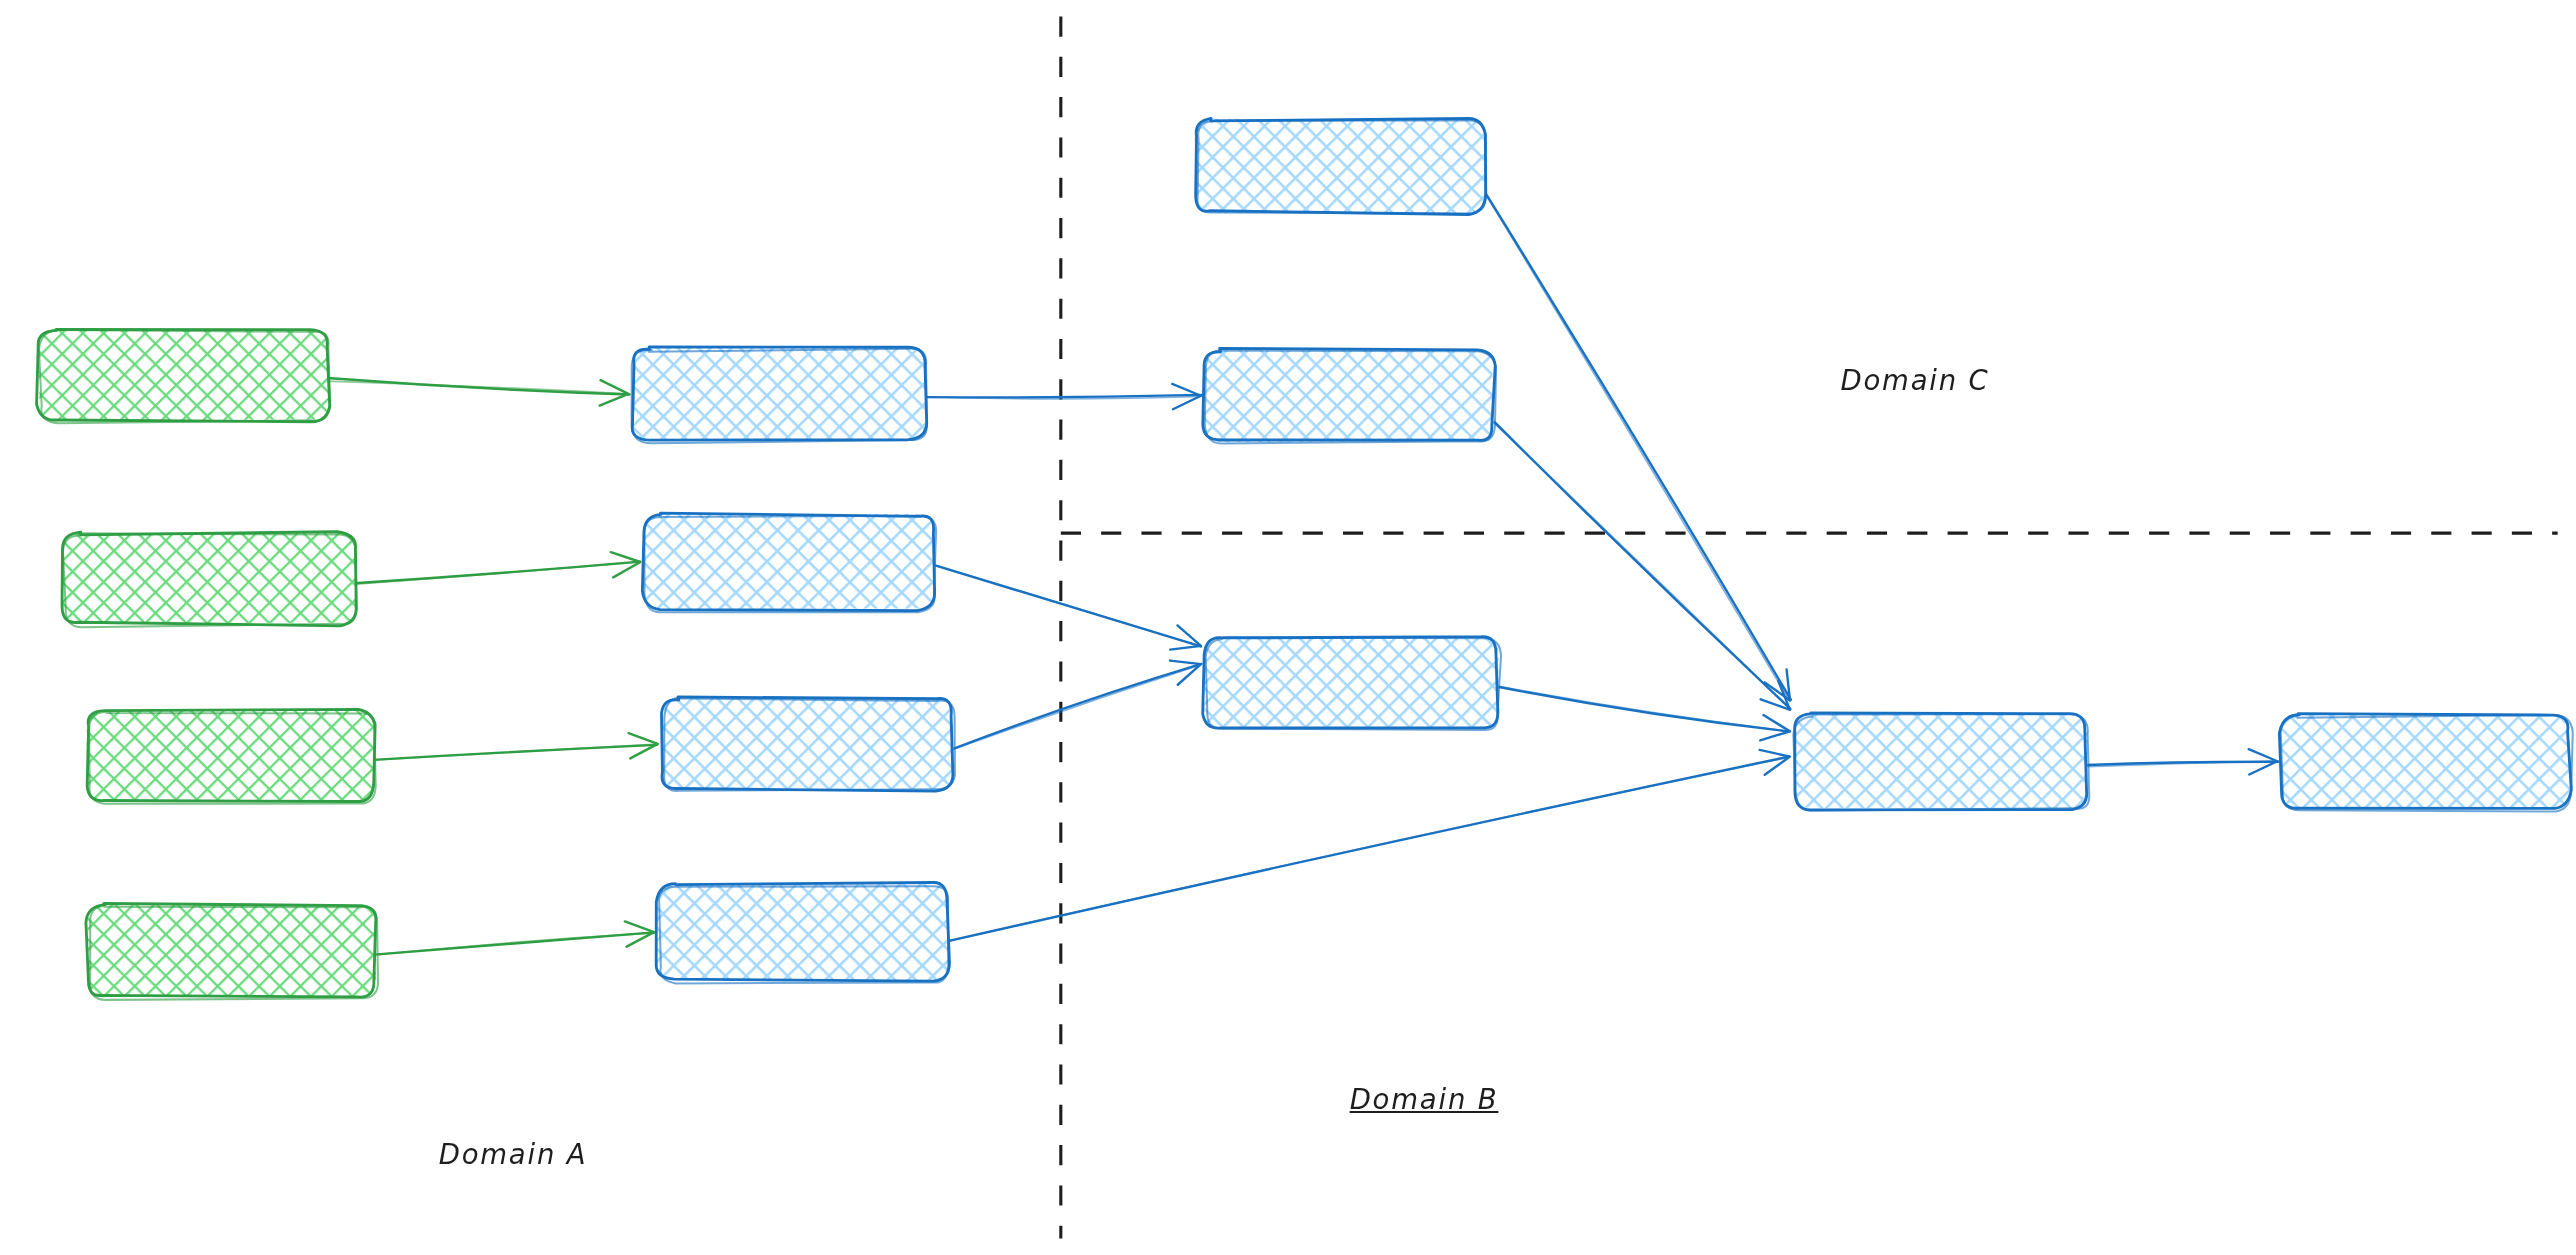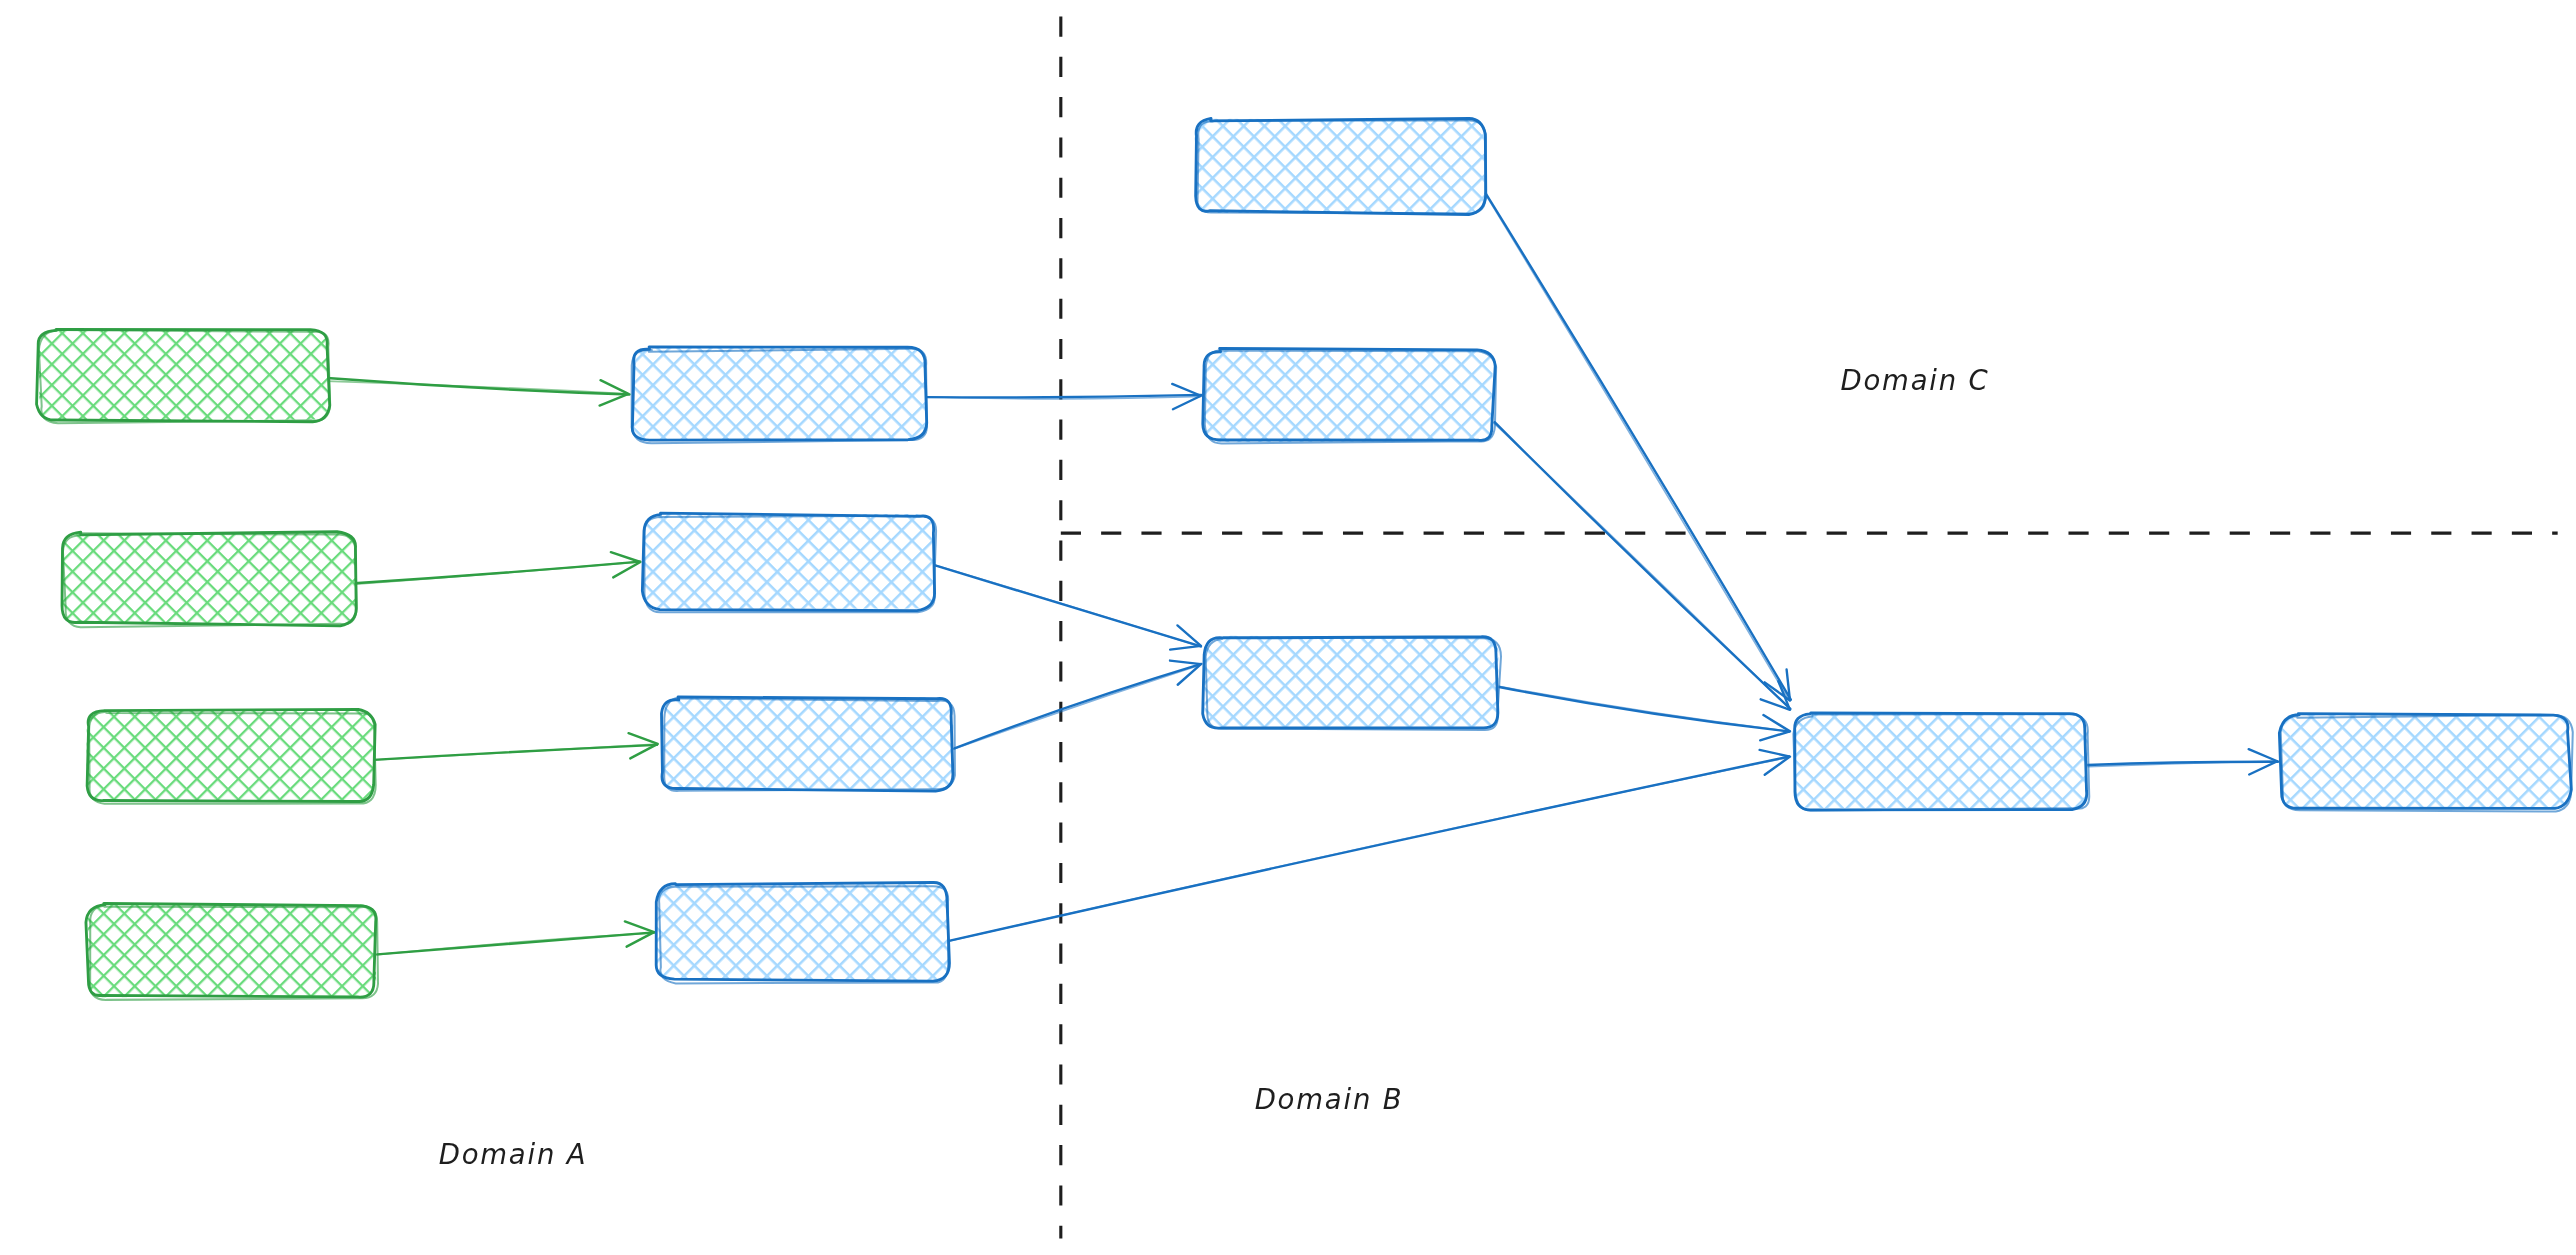--- a/index.html
+++ b/index.html
@@ -165,17 +165,17 @@
         </g>
         <g>
           <path d="M 2507.1,779.4 L 2785.9,781.0 Q 2804.4,779.4 2804.5,797.2 L 2806.1,864.4 Q 2804.0,882.4 2785.8,881.7 L 2507.1,882.9 Q 2489.1,881.1 2491.2,864.8 L 2489.0,797.2 Q 2489.3,781.1 2508.1,780.4 Z" fill="url(#hatch-blue)" stroke="none"></path>
           <path d="M 2508.9,779.0 L 2787.3,780.6 Q 2805.6,781.7 2802.8,798.4 L 2806.9,862.0 Q 2803.9,880.4 2789.0,882.5 L 2509.8,882.2 Q 2490.3,883.8 2490.6,864.3 L 2488.2,800.1 Q 2492.0,780.2 2510.0,780.2 Z" fill="none" stroke="#1971c2" stroke-width="3.1" stroke-linecap="round" stroke-linejoin="round" opacity="1"></path>
           <path d="M 2507.8,783.5 L 2788.0,780.5 Q 2806.6,780.5 2808.5,799.2 L 2806.7,865.3 Q 2805.3,883.2 2790.0,885.9 L 2510.5,884.6 Q 2490.5,883.2 2492.1,868.0 L 2489.7,798.9 Q 2491.6,782.4 2507.8,782.0 Z" fill="none" stroke="#1971c2" stroke-width="2.2" stroke-linecap="round" stroke-linejoin="round" opacity="0.62"></path>
         </g>
       </g>
   </svg>
   <div id="layer-labels">
       <div class="domain-label" style="left: 513px; top: 1154px;">Domain A</div>
-      <div class="domain-label" style="left: 1329px; top: 1099px;">Domain B</div>
+      <div class="domain-label" style="left: 1424px; top: 1099px; text-decoration: underline;">Domain B</div>
       <div class="domain-label" style="left: 1915px; top: 380px; text-align: right;">Domain C</div>
     </div>
 </div>
 
 
 </body></html>

